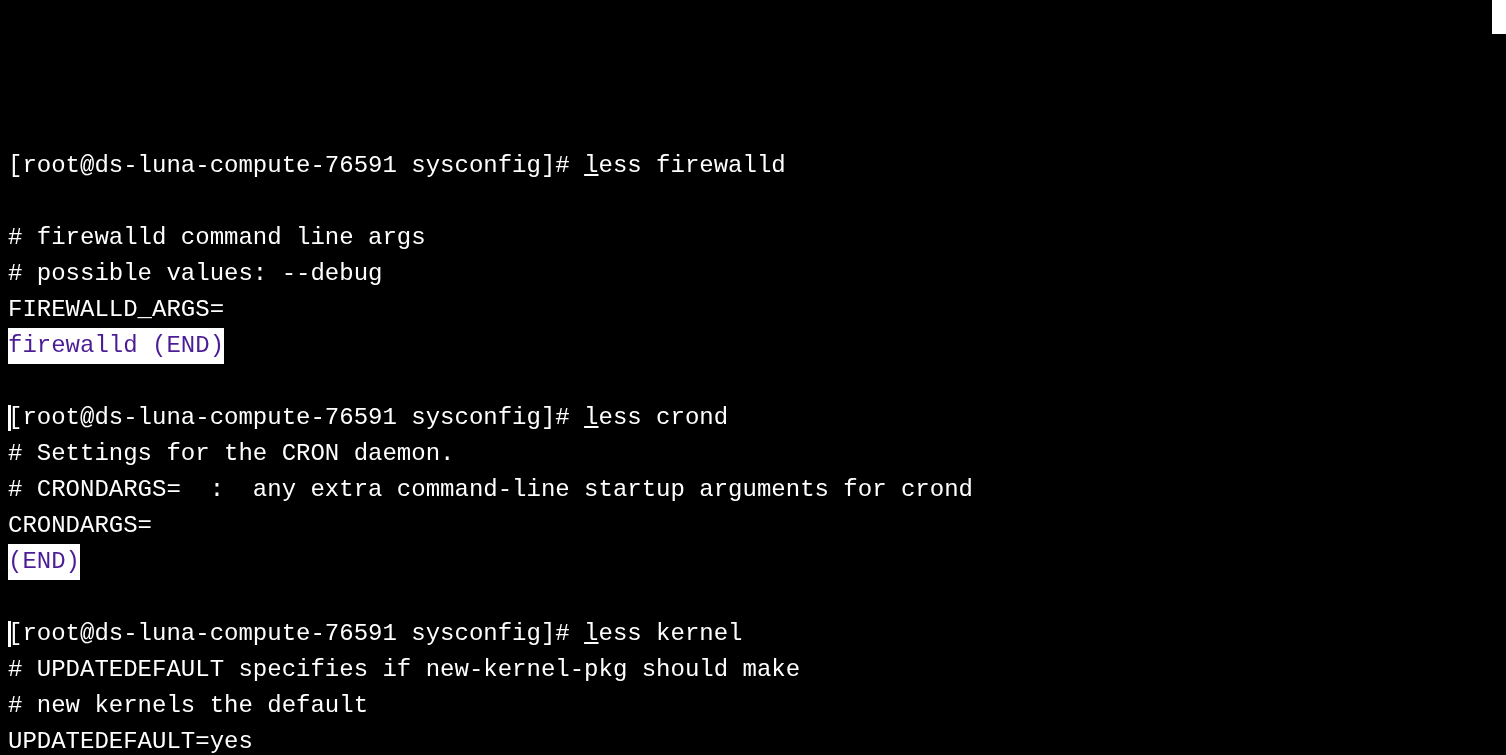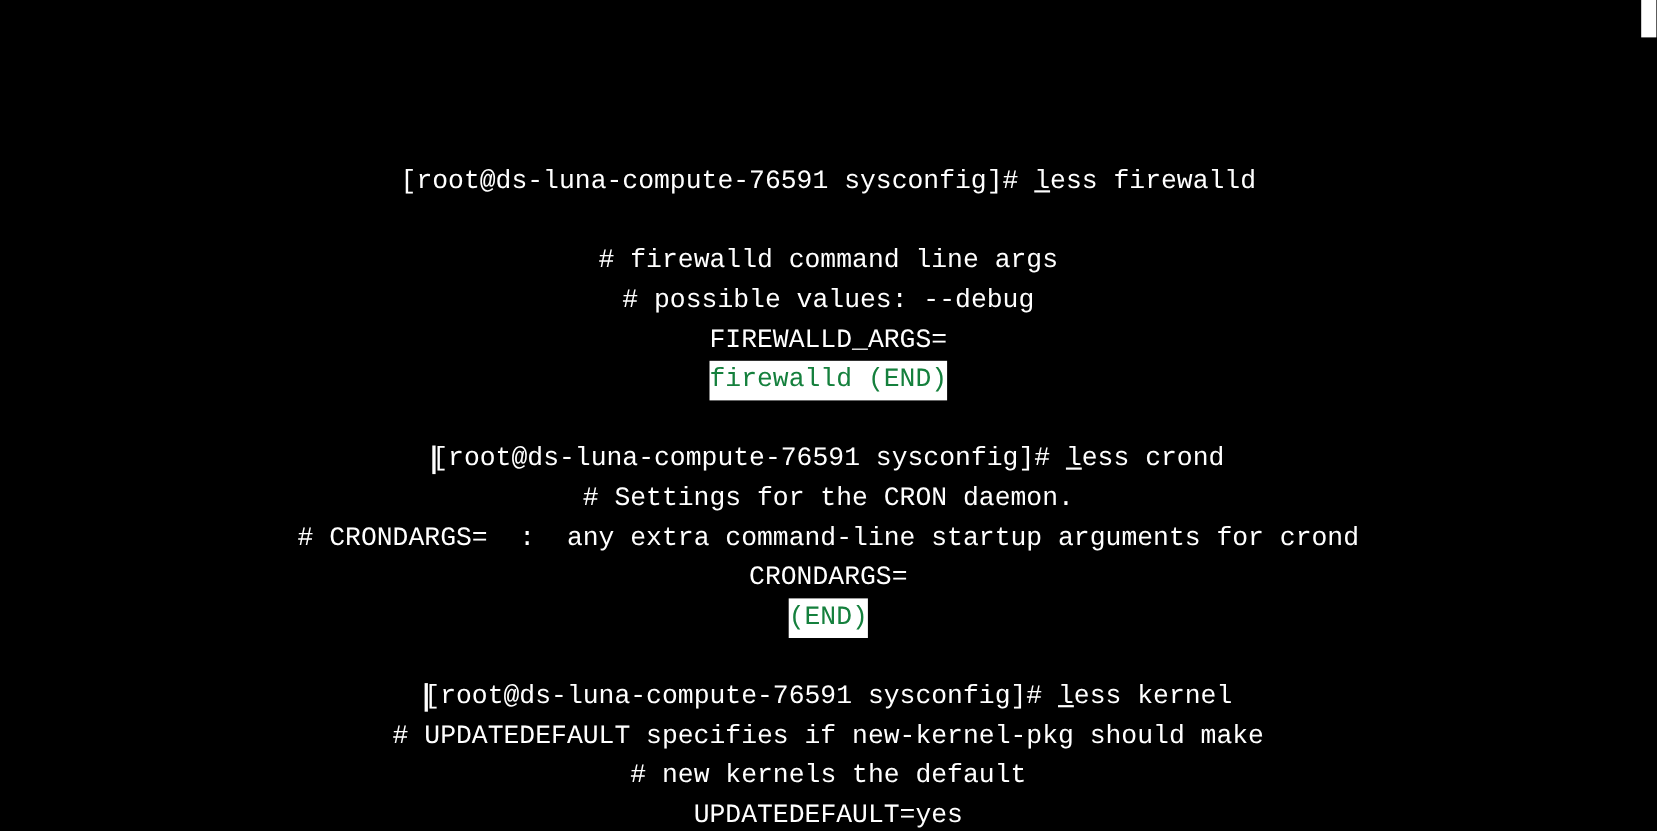--- a/index.html
+++ b/index.html
@@ -15,25 +15,24 @@
       line-height: 1.5;
       padding: 4px 8px;
       width: 1506px;
       height: 755px;
       overflow: hidden;
       white-space: pre;
       position: relative;
     }
     .line {
       display: block;
-      text-align: center;
     }
     .inverted {
       background: #ffffff;
-      color: #15803d;
+      color: #4c1d95;
       display: inline-block;
       font-family: Liberation Mono, monospace;
     }
     .underline {
       text-decoration: underline;
     }
     .cursor-bar {
       display: inline-block;
       width: 3px;
       height: 1.1em;

